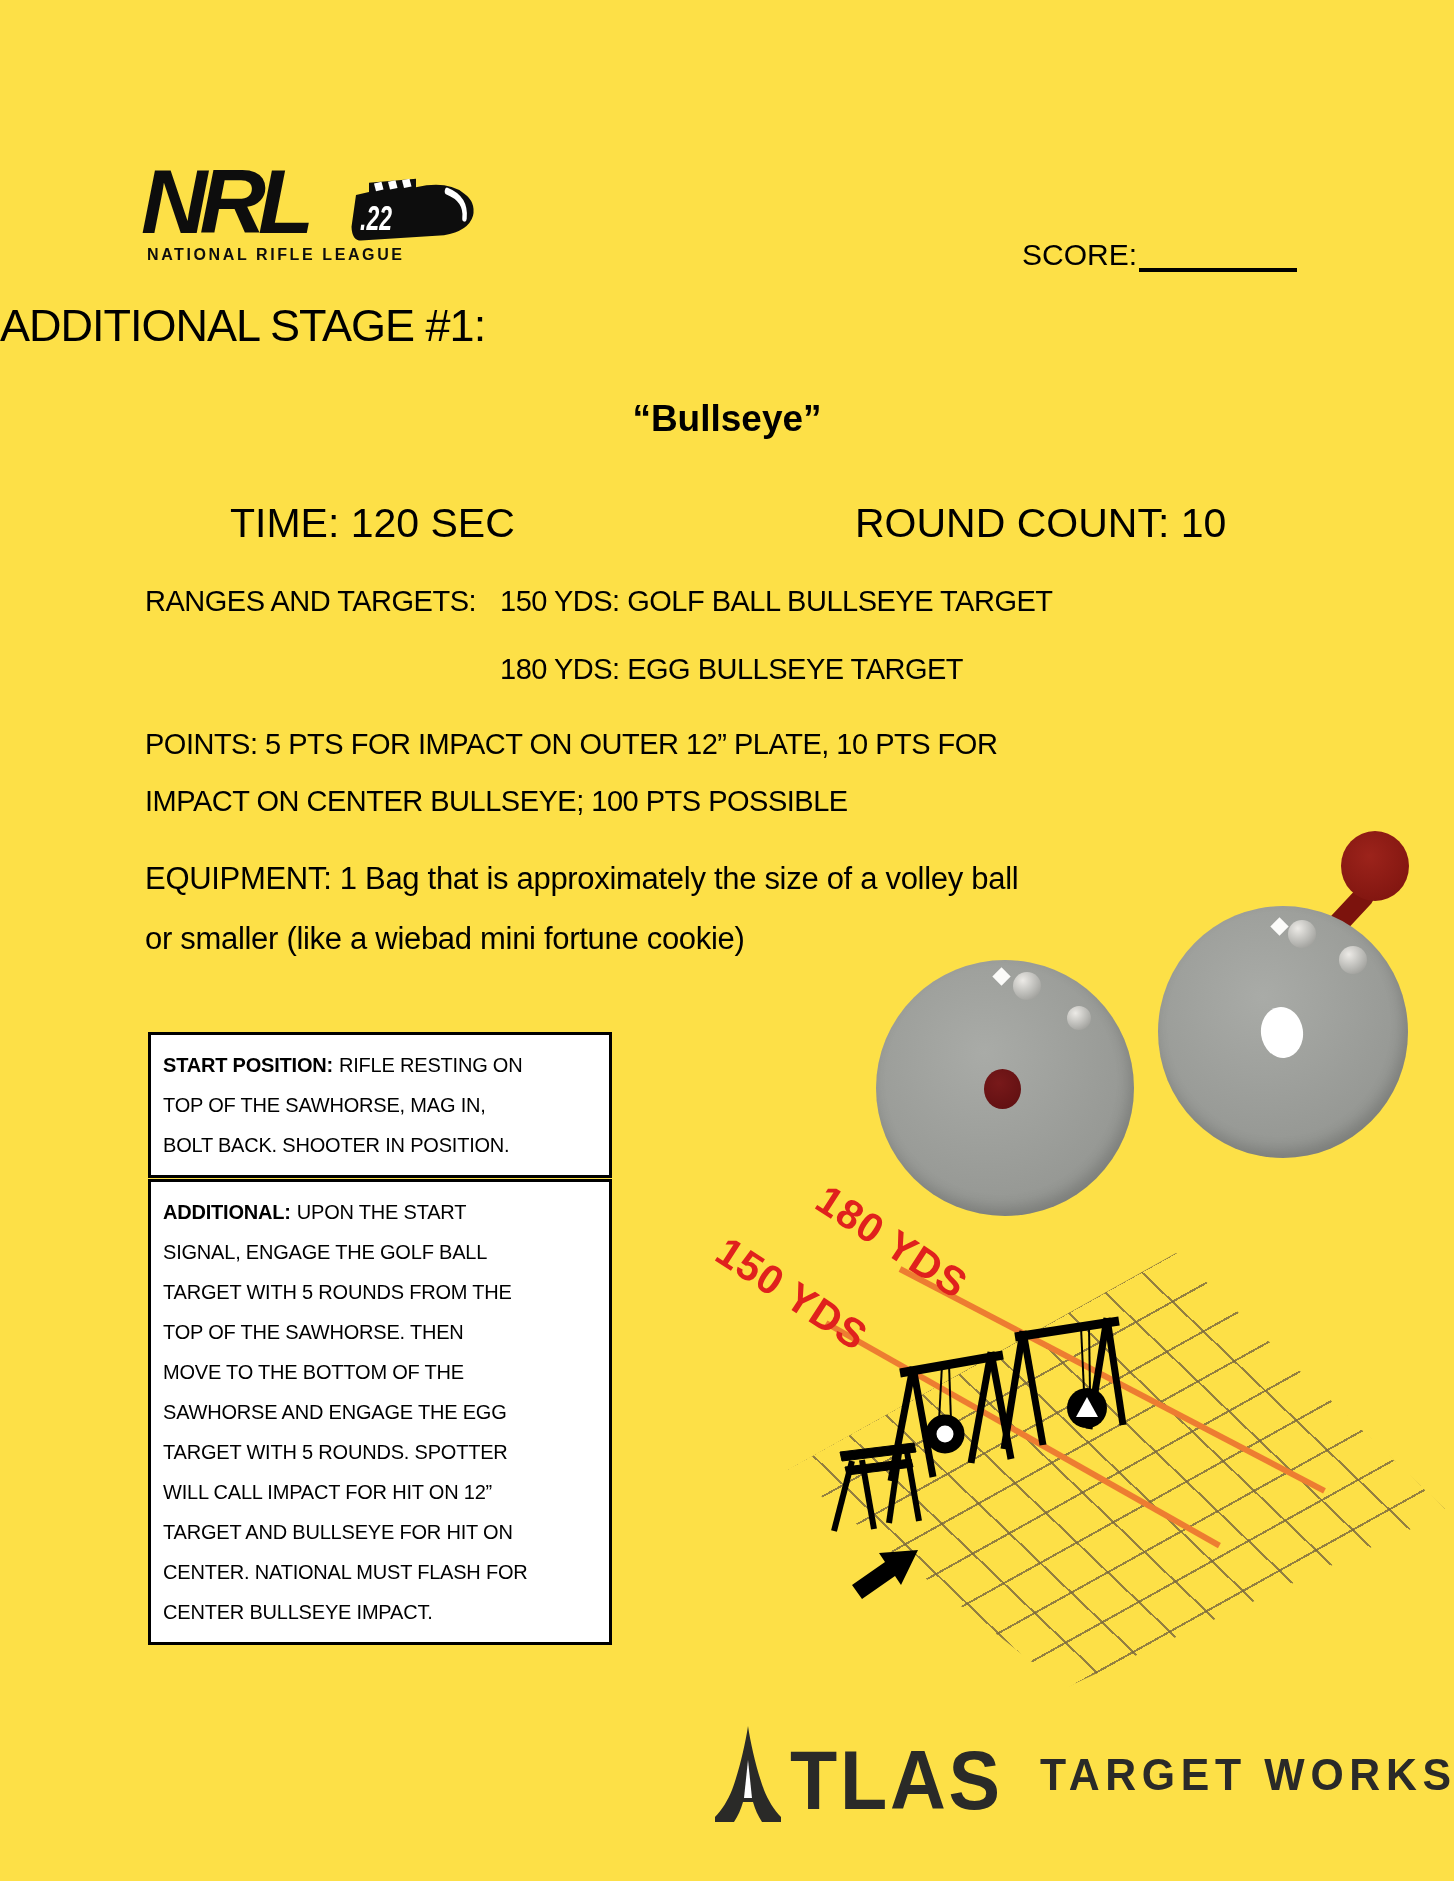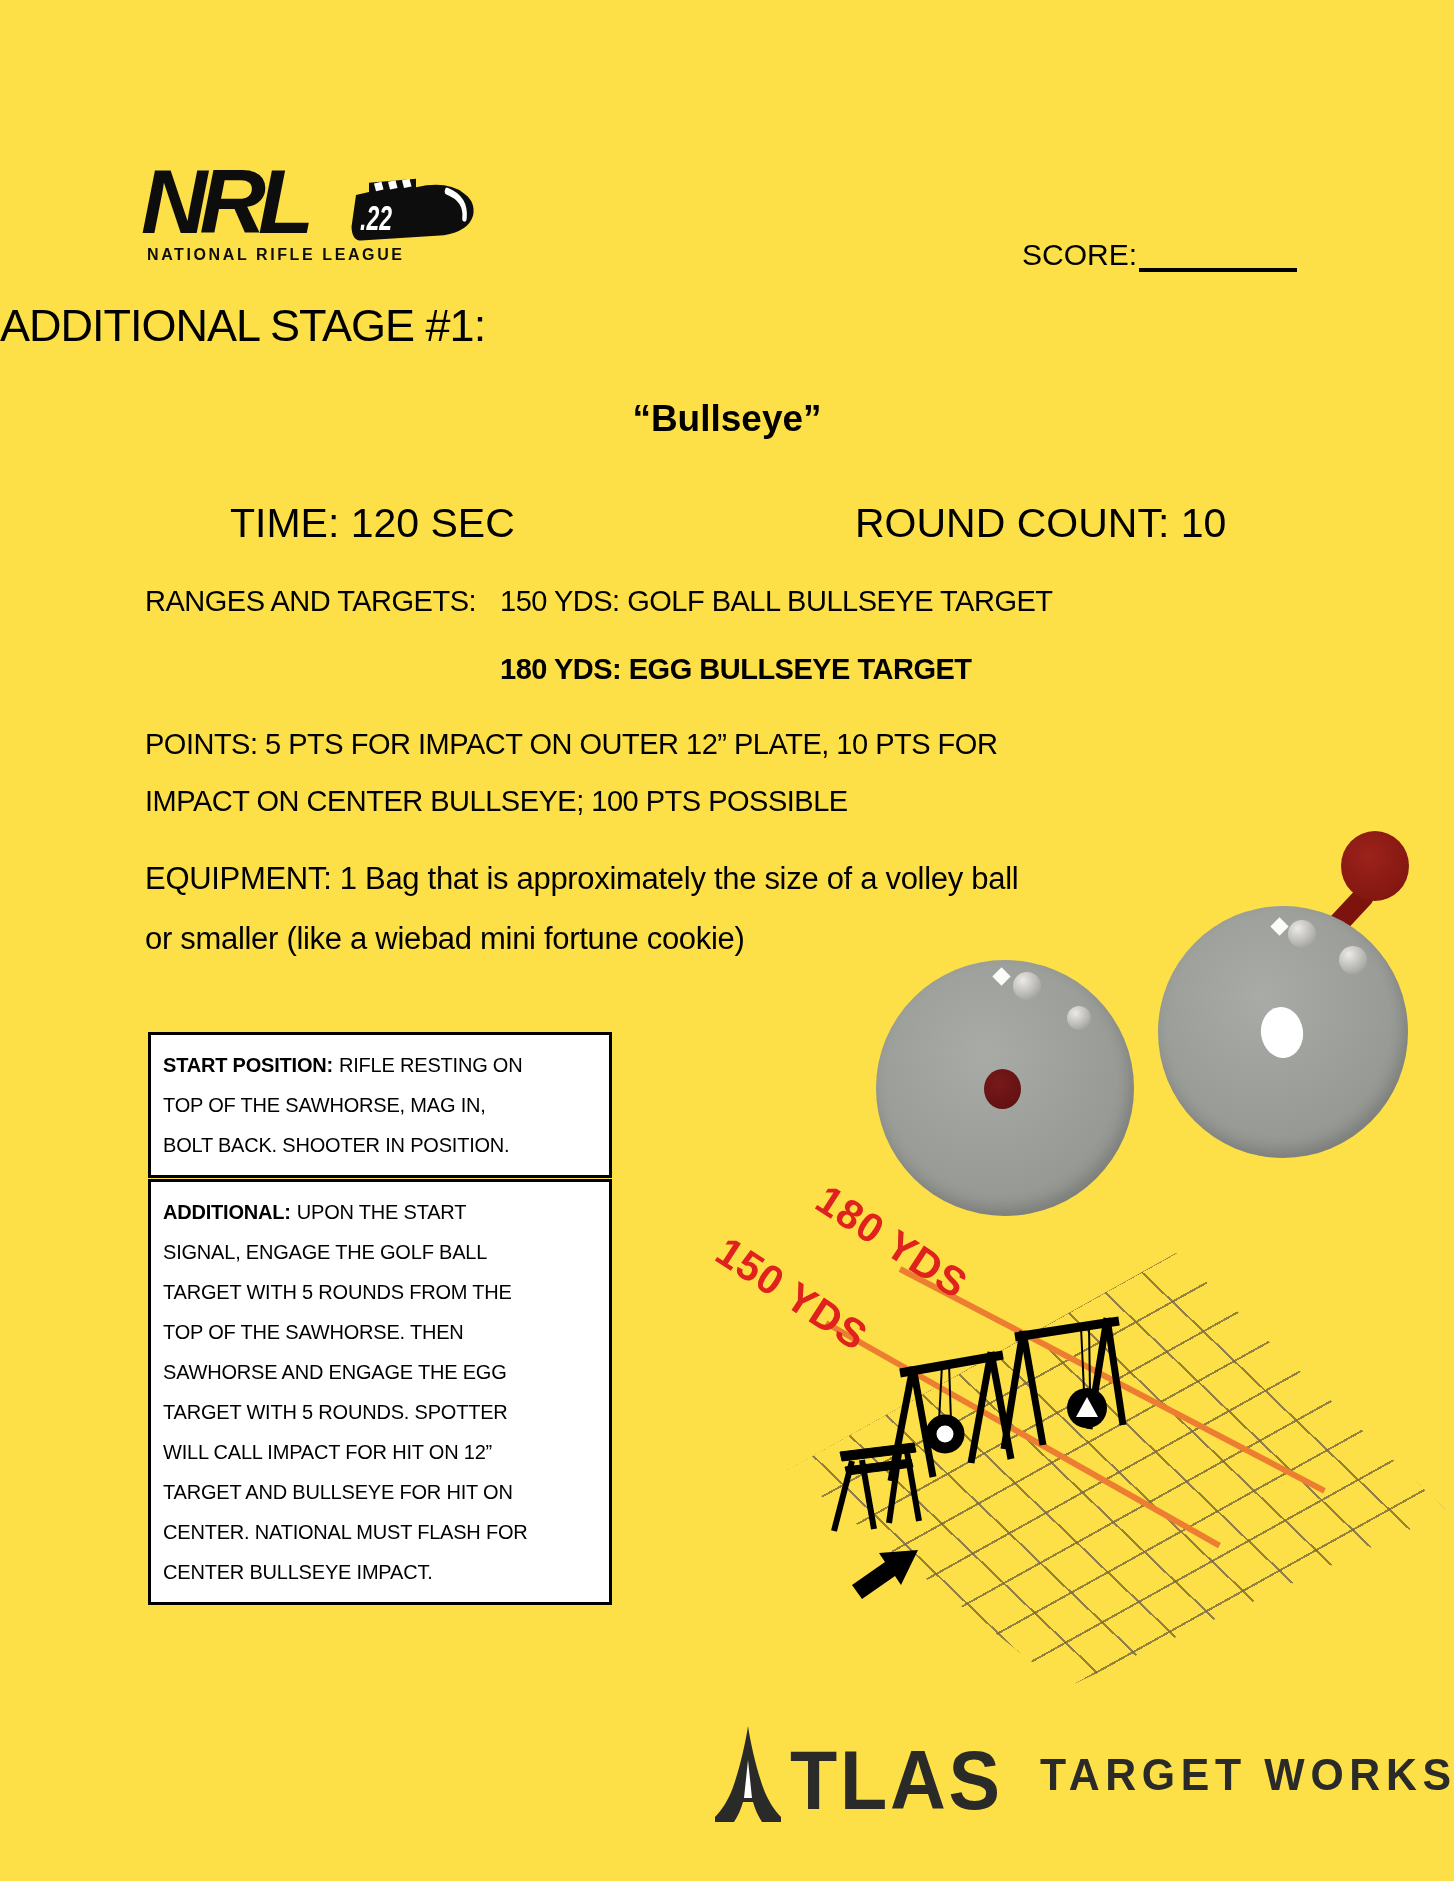--- a/index.html
+++ b/index.html
@@ -25,21 +25,21 @@
 
   
   .title{left:0;right:0;top:300px;font-size:45px;letter-spacing:-1px;}
   .subtitle{left:0;right:0;top:398px;text-align:center;font-size:37px;font-weight:700;}
   .time{left:230px;top:500px;font-size:41px;white-space:nowrap;}
   .round{left:855px;top:500px;font-size:41px;white-space:nowrap;}
 
   .bodyline{font-size:29px;letter-spacing:-0.5px;white-space:nowrap;}
   .ranges-label{left:145px;top:585px;}
   .range1{left:500px;top:585px;}
-  .range2{left:500px;top:653px;font-weight:bold;}
+  .range2{left:500px;top:653px;}
   .points{left:145px;top:716px;line-height:57px;}
   .equip{left:145px;top:849px;font-size:31px;letter-spacing:-0.3px;line-height:60px;white-space:nowrap;}
 
   
   .infobox{left:148px;width:434px;border:3px solid #000;padding:10px 12px;
     font-size:20px;line-height:40px;letter-spacing:-0.2px;background:#fff;}
   .infobox .ln{white-space:nowrap;}
   .infobox b{margin-right:6px;}
   .box-start{top:1032px;}
   .box-desc{top:1179px;}
@@ -130,20 +130,21 @@
     <div class="ln"><b>START POSITION:</b><span>RIFLE RESTING ON</span></div>
     <div class="ln">TOP OF THE SAWHORSE, MAG IN,</div>
     <div class="ln">BOLT BACK. SHOOTER IN POSITION.</div>
   </div>
 
   <div class="abs infobox box-desc">
     <div class="ln"><b>ADDITIONAL:</b><span>UPON THE START</span></div>
     <div class="ln">SIGNAL, ENGAGE THE GOLF BALL</div>
     <div class="ln">TARGET WITH 5 ROUNDS FROM THE</div>
     <div class="ln">TOP OF THE SAWHORSE. THEN</div>
+    <div class="ln">MOVE TO THE BOTTOM OF THE</div>
     <div class="ln">SAWHORSE AND ENGAGE THE EGG</div>
     <div class="ln">TARGET WITH 5 ROUNDS. SPOTTER</div>
     <div class="ln">WILL CALL IMPACT FOR HIT ON 12”</div>
     <div class="ln">TARGET AND BULLSEYE FOR HIT ON</div>
     <div class="ln">CENTER. NATIONAL MUST FLASH FOR</div>
     <div class="ln">CENTER BULLSEYE IMPACT.</div>
   </div>
 
   <div class="abs flap-stem"></div>
   <div class="abs plate plate-left"></div>

